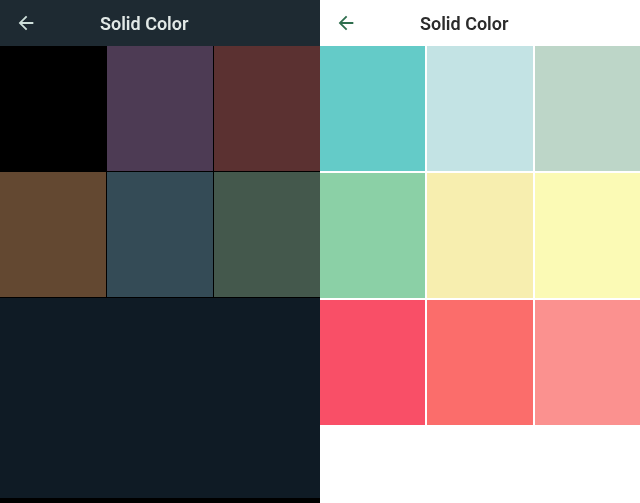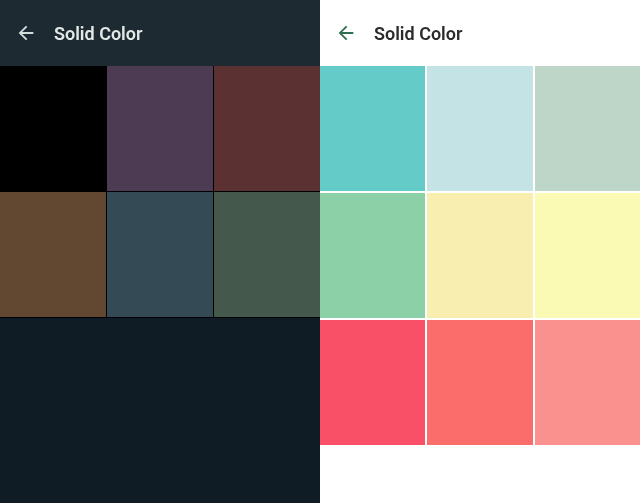--- a/index.html
+++ b/index.html
@@ -22,22 +22,23 @@
       height: 503px;
       display: flex;
       flex-direction: column;
       overflow: hidden;
       background: #fff;
     }
     .toolbar {
       display: flex;
       align-items: center;
       height: 46px;
-      padding: 10px 6px;
+      padding: 0 6px;
       flex-shrink: 0;
+      gap: 46px;
     }
     .toolbar .back {
       width: 40px;
       height: 40px;
       display: flex;
       align-items: center;
       justify-content: center;
       border: none;
       background: transparent;
       cursor: pointer;

